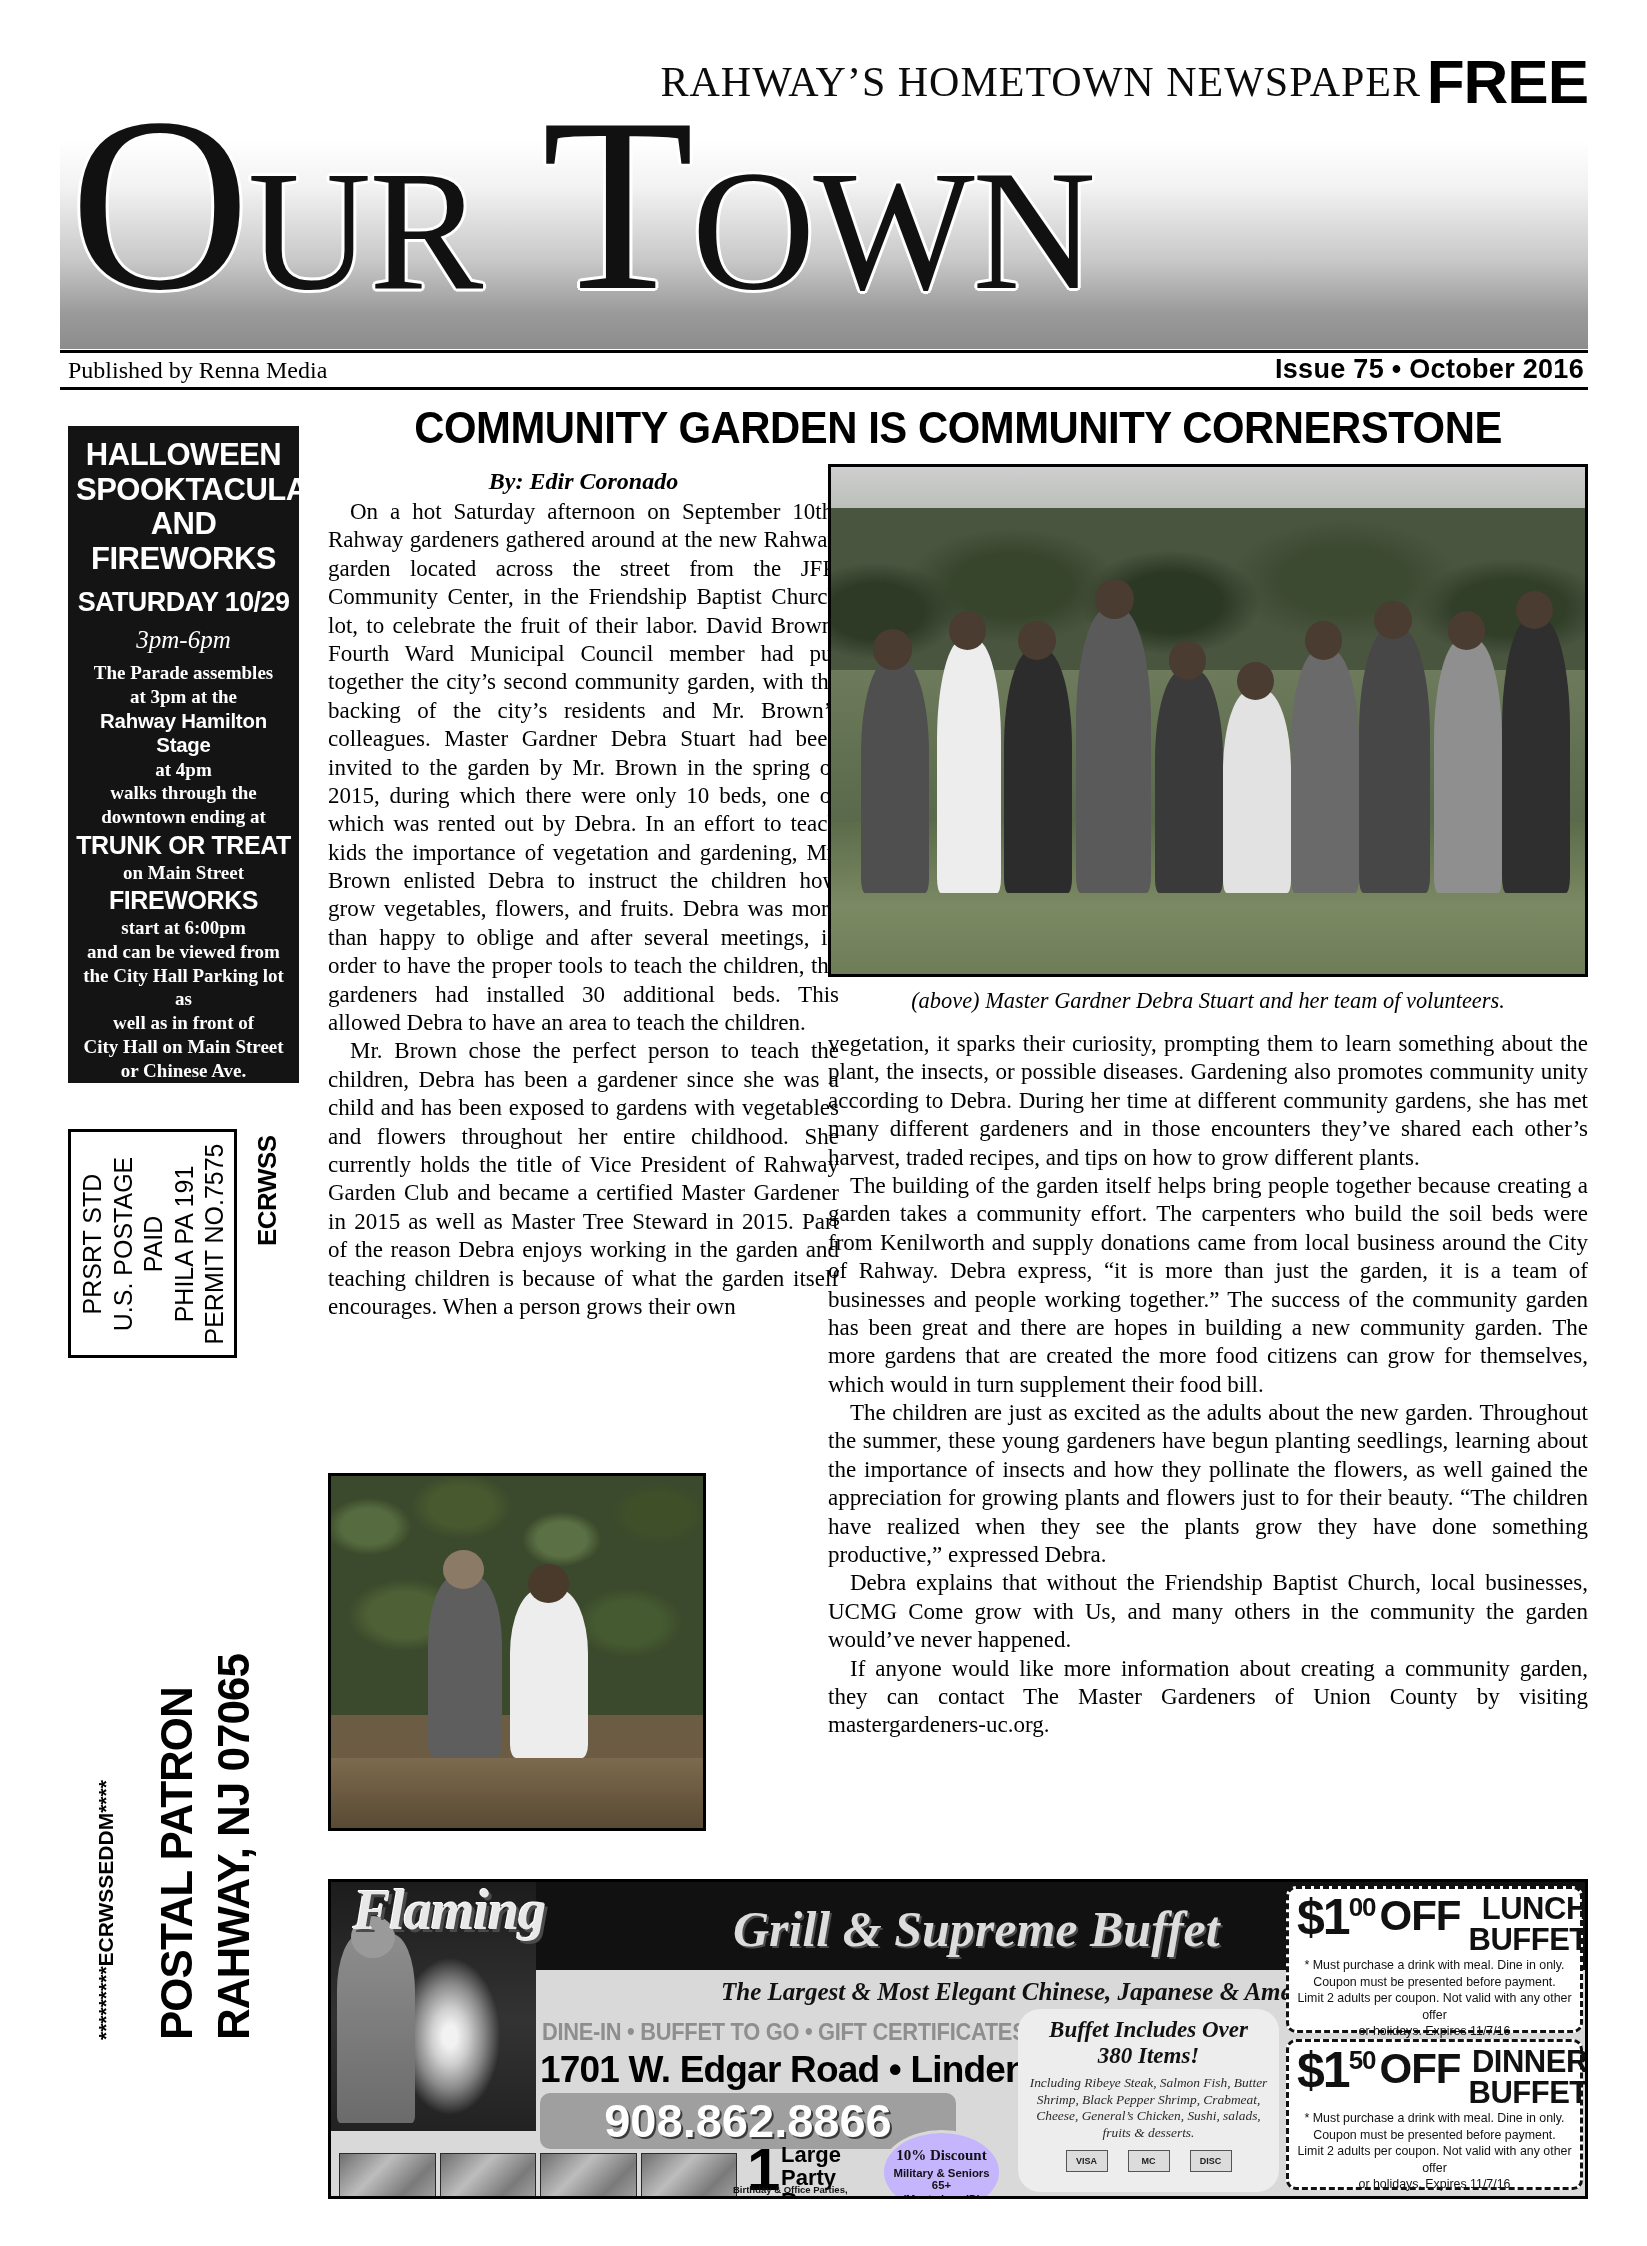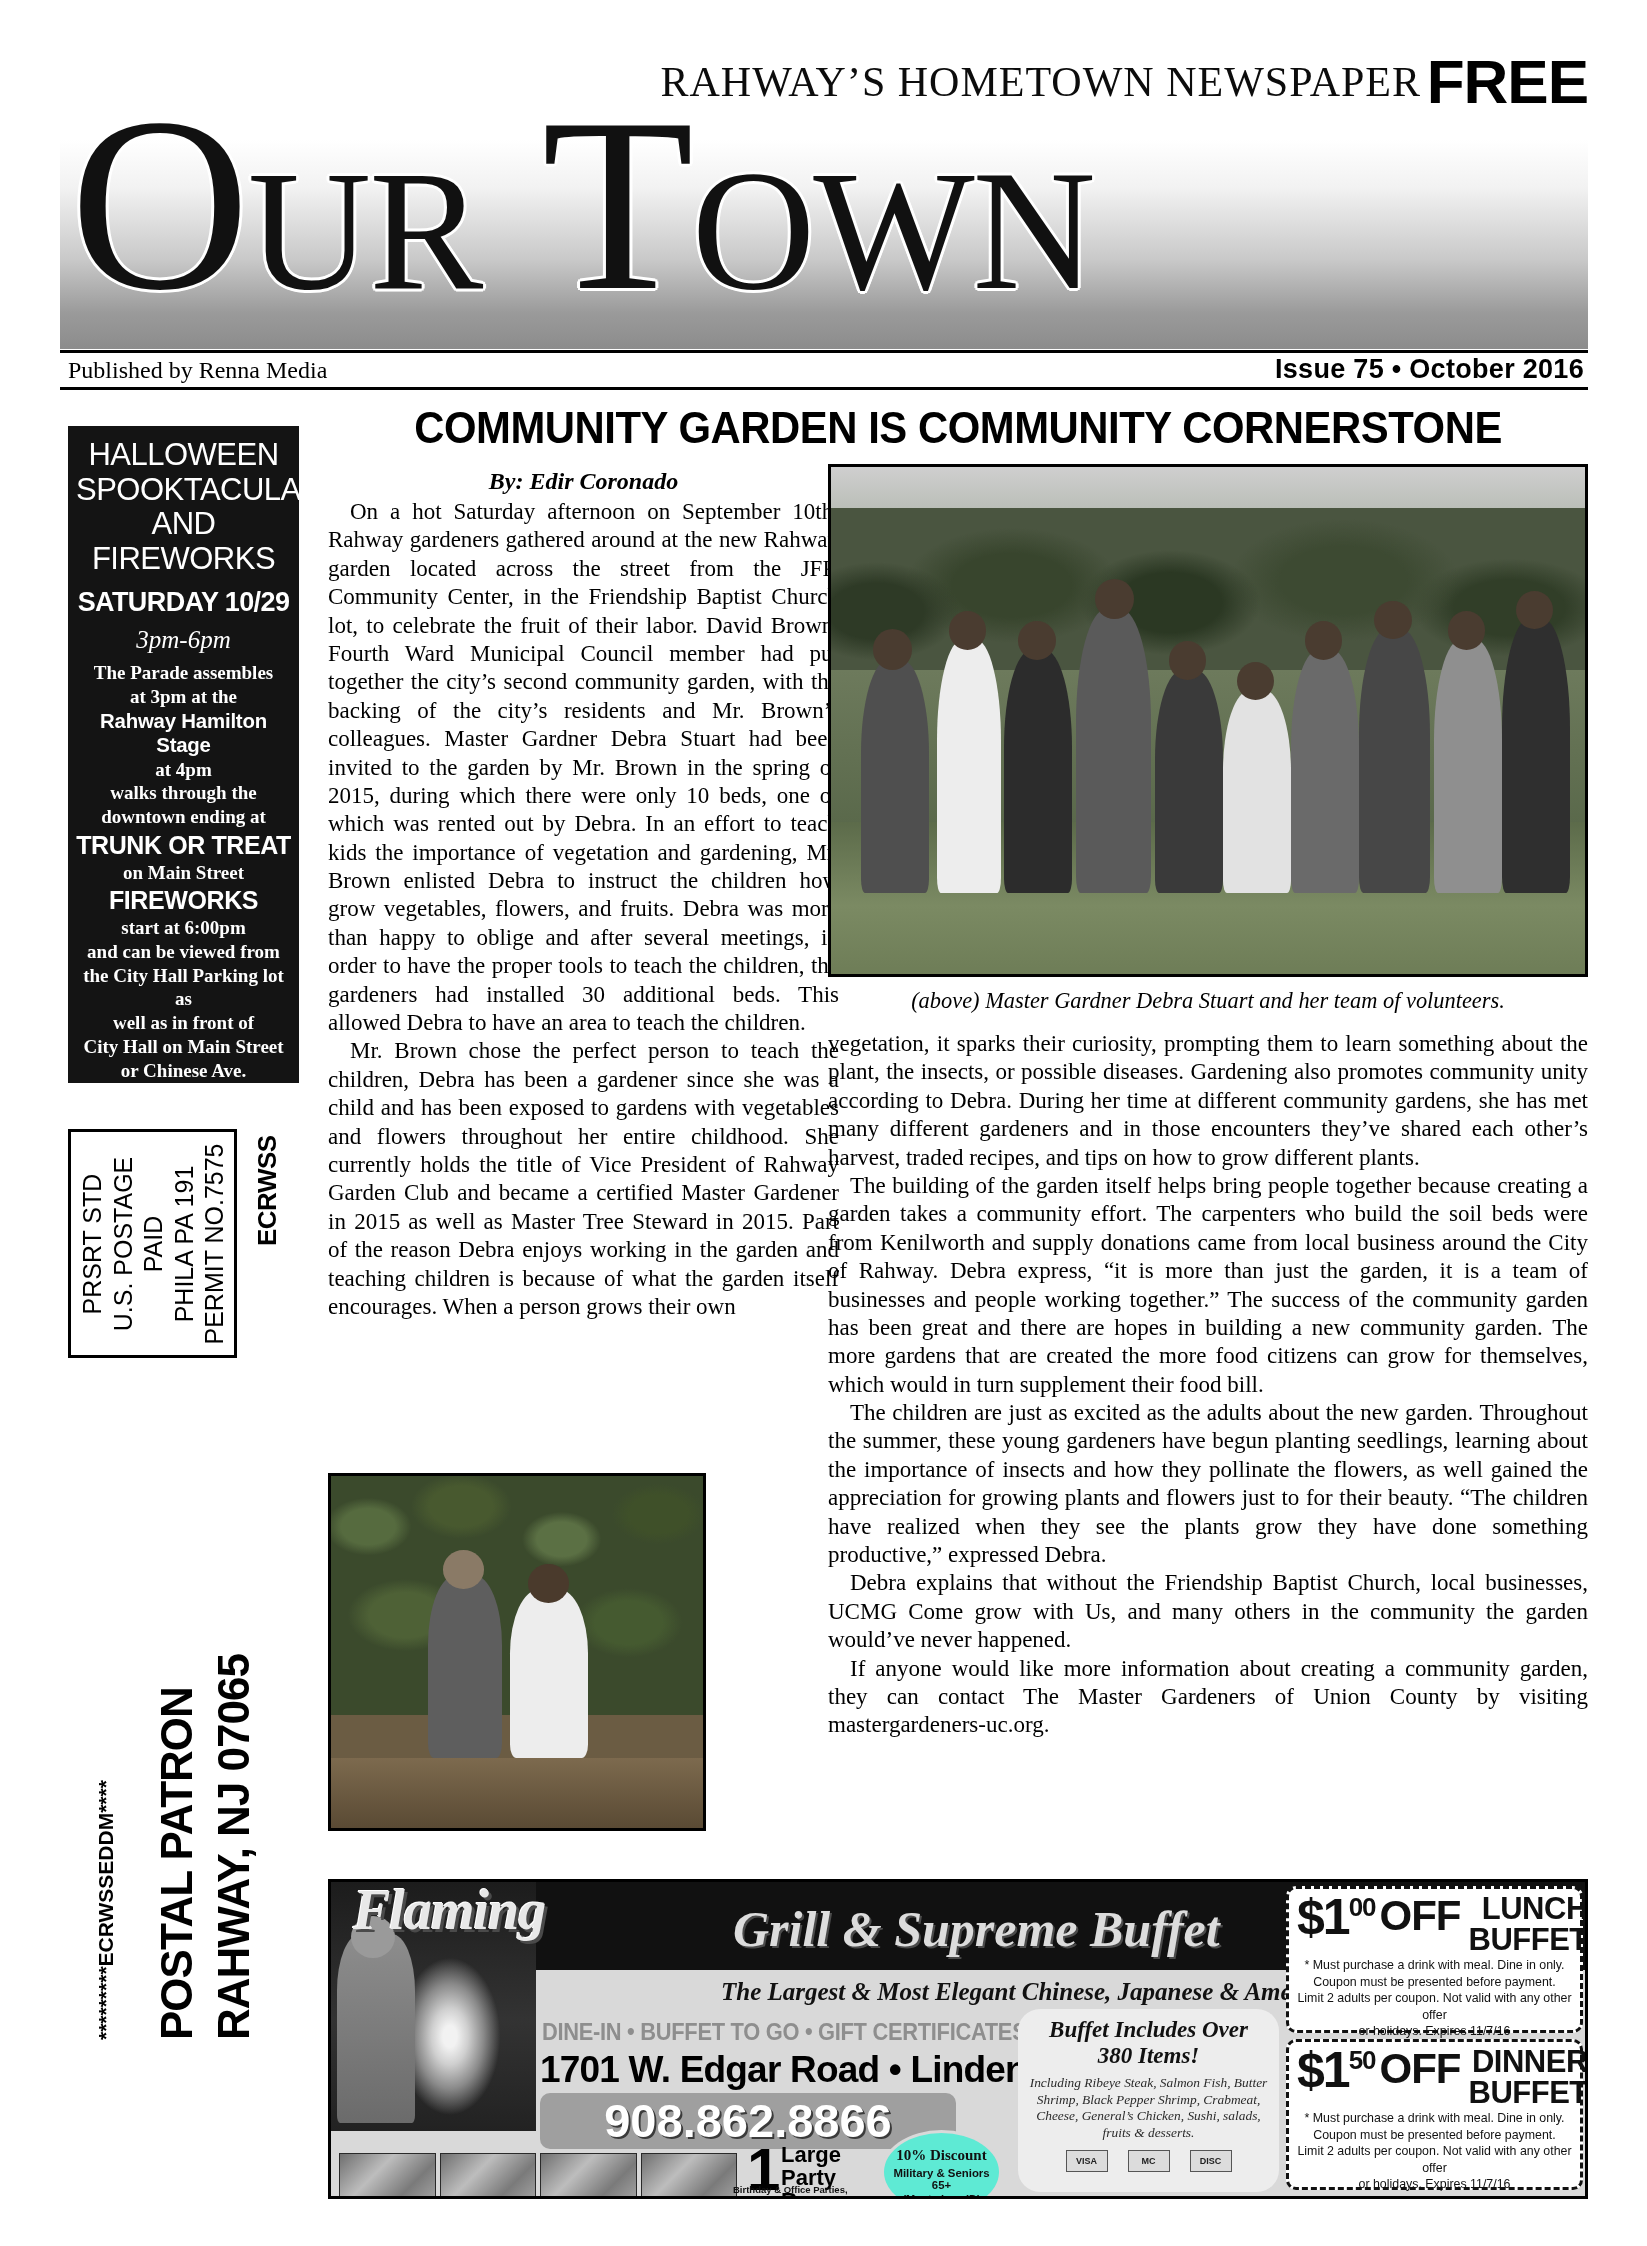--- a/index.html
+++ b/index.html
@@ -78,21 +78,21 @@
   .halloween-box {
     position: absolute;
     left: 68px; top: 426px; width: 231px; height: 657px;
     background: #141414;
     color: #fff;
     text-align: center;
     padding: 12px 8px 10px 8px;
   }
   .hb-huge {
     font-family: "Liberation Sans", sans-serif;
-    font-weight: normal; font-size: 31px; line-height: 1.12;
+    font-weight: bold; font-size: 31px; line-height: 1.12;
     letter-spacing: -0.5px;
   }
   .hb-date {
     font-family: "Liberation Sans", sans-serif;
     font-weight: bold; font-size: 27px; line-height: 1.2;
     margin-top: 9px; letter-spacing: -0.6px;
   }
   .hb-time {
     font-family: "Liberation Serif", serif;
     font-style: italic; font-size: 25px; margin-top: 8px;
@@ -423,21 +423,21 @@
     color: #000; line-height: 1.05;
   }
   .party-fine {
     position: absolute; left: 402px; top: 303px;
     font-family: "Liberation Sans", sans-serif;
     font-weight: bold; font-size: 9.5px;
     color: #111; line-height: 1.12;
   }
   .starburst {
     position: absolute; left: 553px; top: 251px; width: 115px; height: 78px;
-    background: #5eead4;
+    background: #c4b5fd;
     border-radius: 50%;
     text-align: center;
     box-shadow: 0 0 0 3px #d9d9d9;
   }
   .starburst .sb1 {
     font-family: "Liberation Serif", serif; font-weight: bold;
     font-size: 15px; margin-top: 14px; color: #111;
   }
   .starburst .sb2 {
     font-family: "Liberation Sans", sans-serif; font-weight: bold;

